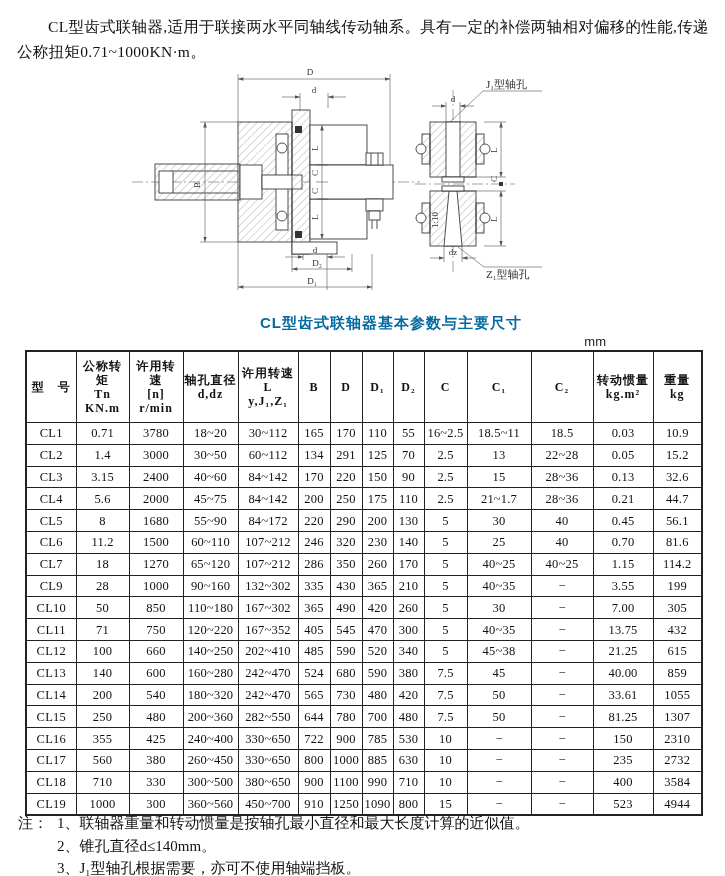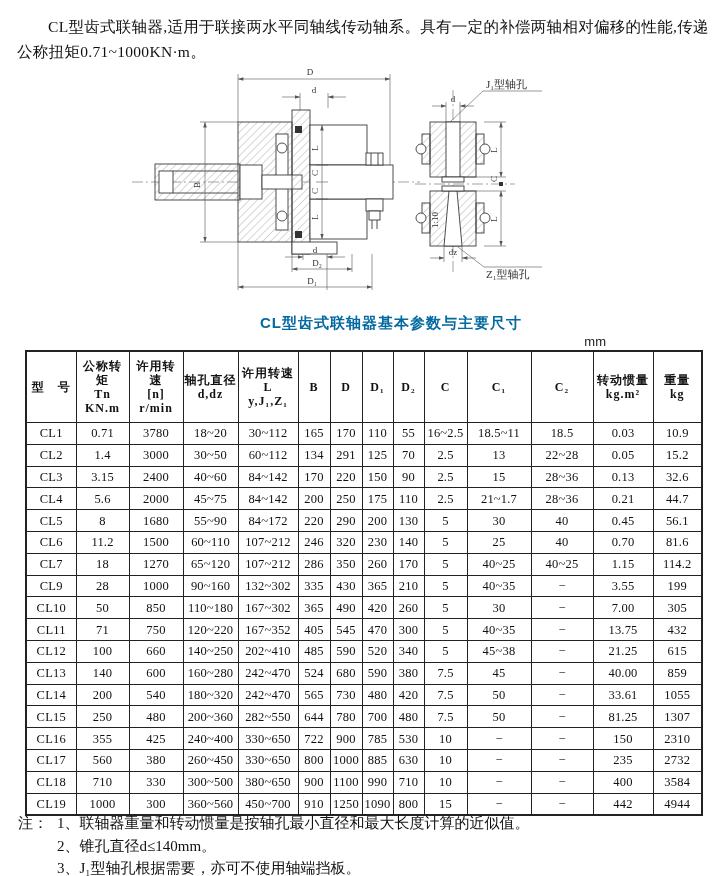--- a/index.html
+++ b/index.html
@@ -526,21 +526,21 @@
           <td>300</td>
           <td>360~560</td>
           <td>450~700</td>
           <td>910</td>
           <td>1250</td>
           <td>1090</td>
           <td>800</td>
           <td>15</td>
           <td>−</td>
           <td>−</td>
-          <td>442</td>
+          <td>523</td>
           <td>4944</td>
         </tr>
       </tbody>
   </table>
 
   <div class="notes">
     <span class="notes-label">注：</span>
     <div class="notes-items" id="notes-list">
         <div class="note-item">1、联轴器重量和转动惯量是按轴孔最小直径和最大长度计算的近似值。</div>
         <div class="note-item">2、锥孔直径d≤140mm。</div>

